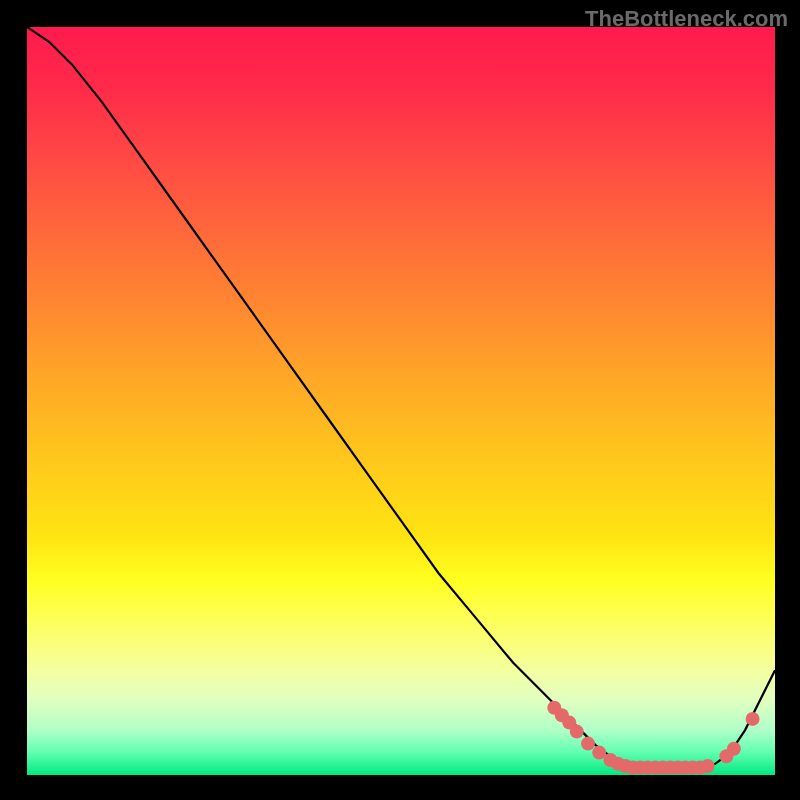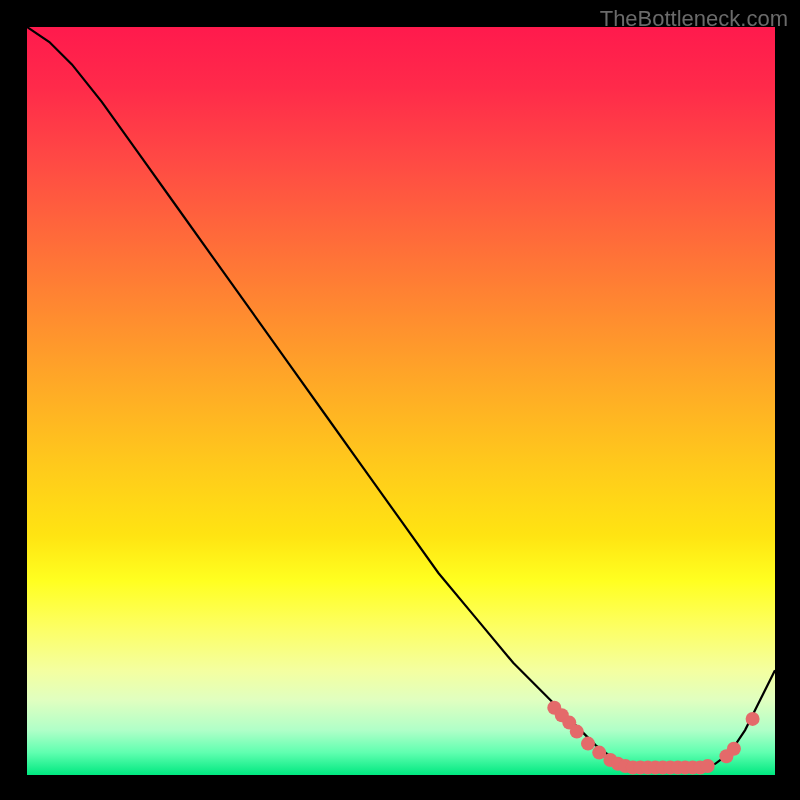--- a/index.html
+++ b/index.html
@@ -9,21 +9,21 @@
     background: #000;
     position: relative;
     font-family: Arial, sans-serif;
   }
   .attribution {
     position: absolute;
     top: 6px;
     right: 12px;
     color: #6a6a6a;
     font-size: 22px;
-    font-weight: normal;
+    font-weight: bold;
     z-index: 10;
   }
   .plot-area {
     position: absolute;
     left: 27px;
     top: 27px;
     width: 748px;
     height: 748px;
     overflow: hidden;
   }

